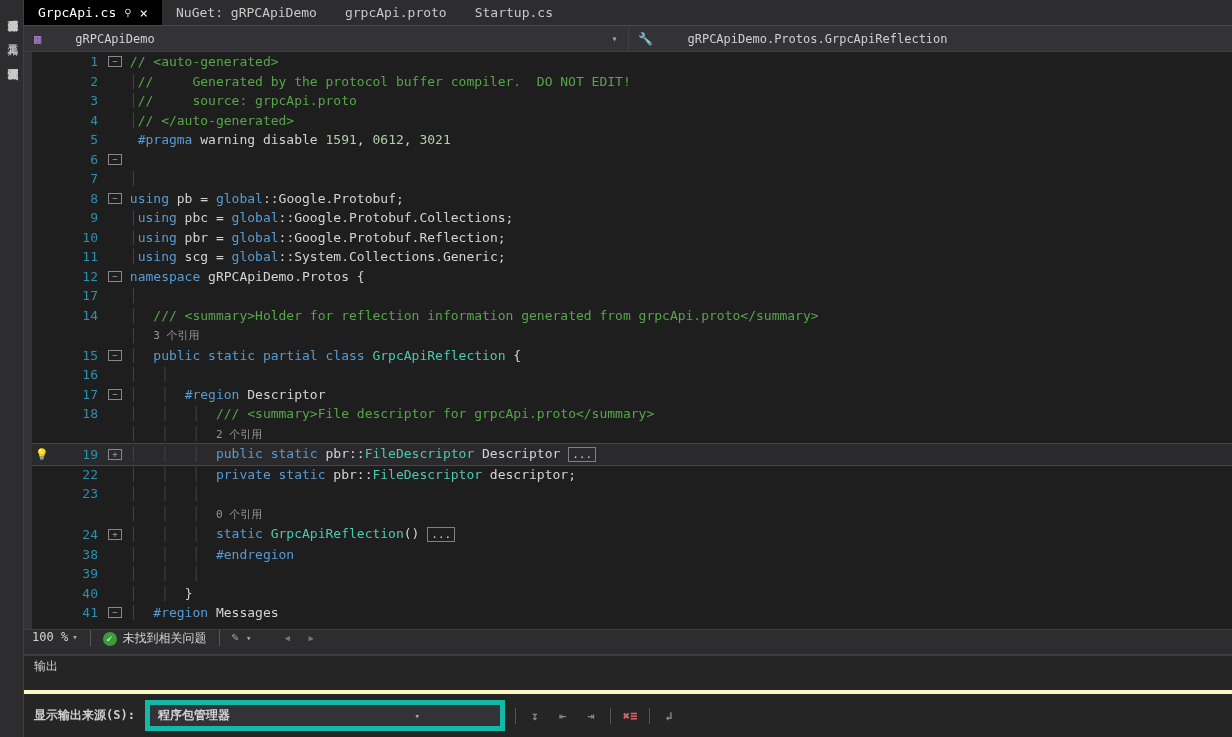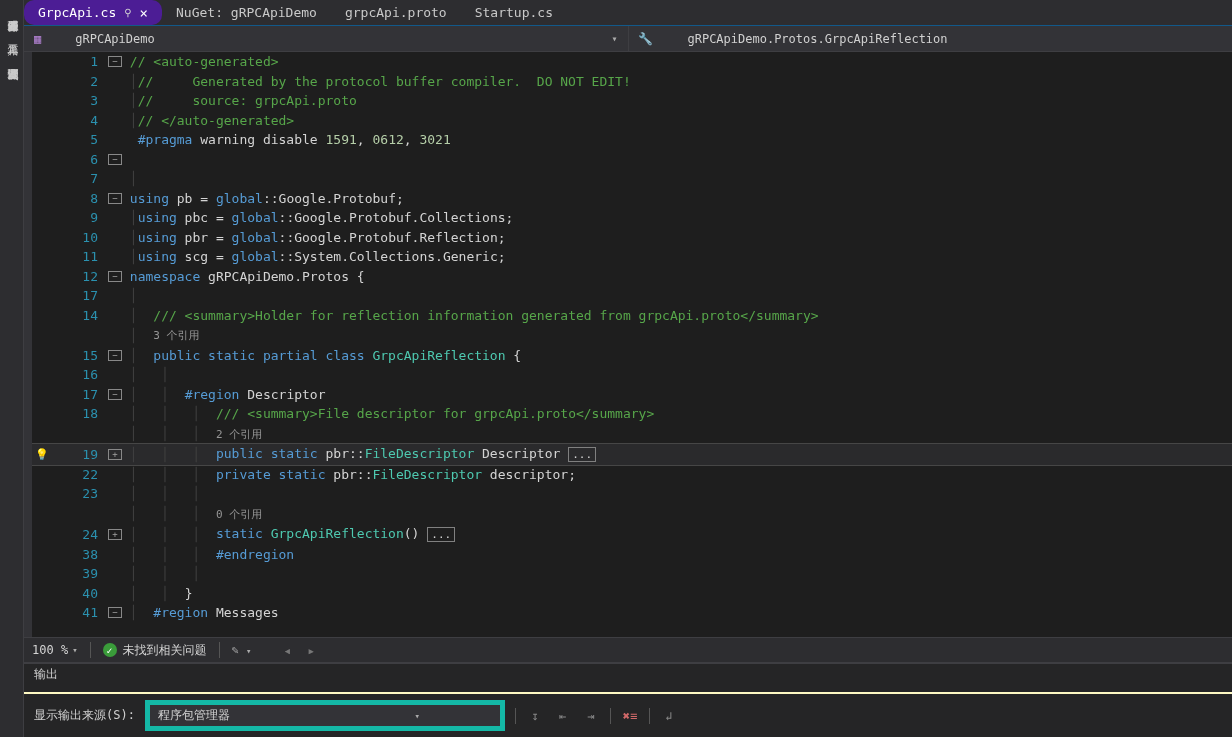--- a/index.html
+++ b/index.html
@@ -49,23 +49,22 @@
   display: flex;
   align-items: center;
   gap: 8px;
   color: #c9c9c9;
   cursor: pointer;
   font-size: 13px;
   border-right: 0px solid transparent;
   position: relative;
 }
 .tab.active {
-  background: #4c1d95;
+  background: #000000;
   color: #ffffff;
-  border-radius: 10px;
 }
 .tab .pin { font-size: 10px; color: #d4d4d4; }
 .tab .close { font-size: 14px; line-height: 1; }
 .context-bar {
   height: 26px;
   background: #333337;
   border-bottom: 1px solid #3e3e42;
   display: flex;
   align-items: stretch;
 }
@@ -135,48 +134,49 @@
   border: 1px solid #808080;
   padding: 0 3px;
   color: #d4d4d4;
   font-size: 11px;
 }
 .status-row {
   height: 25px;
   background: #2d2d30;
   border-top: 1px solid #3e3e42;
   display: flex;
-  align-items: center;
+  align-items: flex-start;
   gap: 12px;
-  padding: 8px 8px;
+  padding: 0 8px;
   font-size: 12px;
 }
 .zoom-cell { color: #d4d4d4; display: flex; align-items: center; gap: 4px; }
 .zoom-dd { color: #aaa; font-size: 9px; }
 .issue-cell { display: flex; align-items: center; gap: 6px; color: #d4d4d4; }
 .ok-badge {
   width: 14px; height: 14px; border-radius: 50%;
   background: #3a9c3a; color:#fff; display:flex;align-items:center;justify-content:center; font-size:10px;
 }
 .divider-v { width: 1px; height: 16px; background: #555; }
 .brush-icon { color: #aaa; font-size: 12px; }
 .output-panel {
   background: #252526;
   border-top: 2px solid #3e3e42;
 }
 .output-header {
-  height: 30px; padding: 2px 10px;
+  height: 38px; padding: 2px 10px;
   color: #d0d0d0;
   font-size: 12px;
-  border-bottom: 2px solid #fef9c3;
+  border-bottom: 4px solid #fef9c3;
 }
 .output-toolbar {
   display: flex; align-items: center; gap: 10px;
   padding: 6px 10px;
   font-size: 12px;
+  font-weight: bold;
 }
 .output-label { color: #d0d0d0; }
 .output-dd {
   background: #333337; border: 5px solid #14b8a6;
   color: #d4d4d4; padding: 2px 80px 2px 8px;
   display: flex; align-items: center; gap: 60px;
   min-width: 360px;
   justify-content: space-between;
 }
 .tool-icon { color: #888; width: 18px; text-align:center; }

